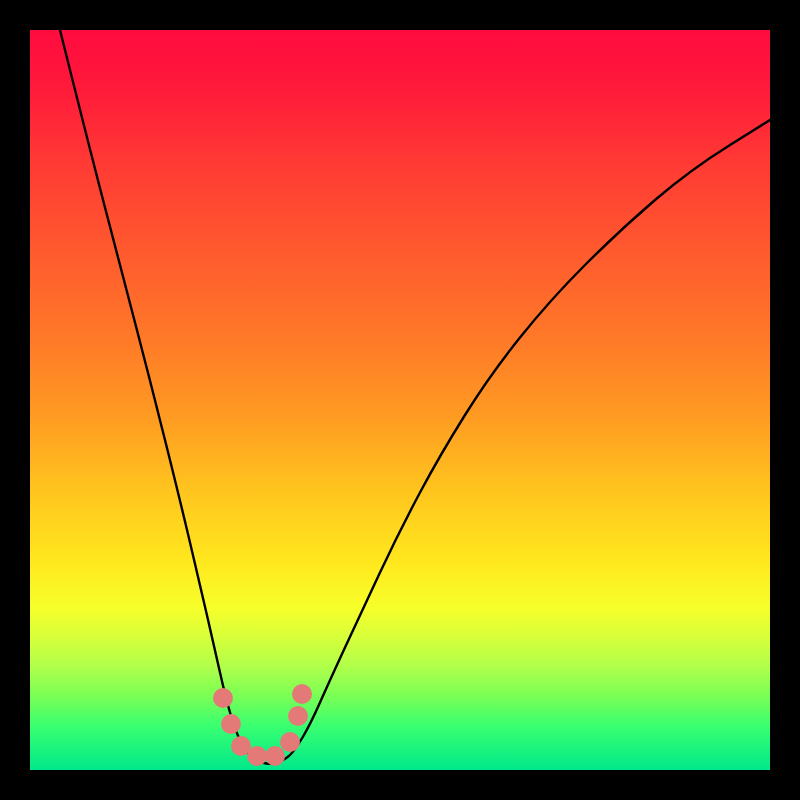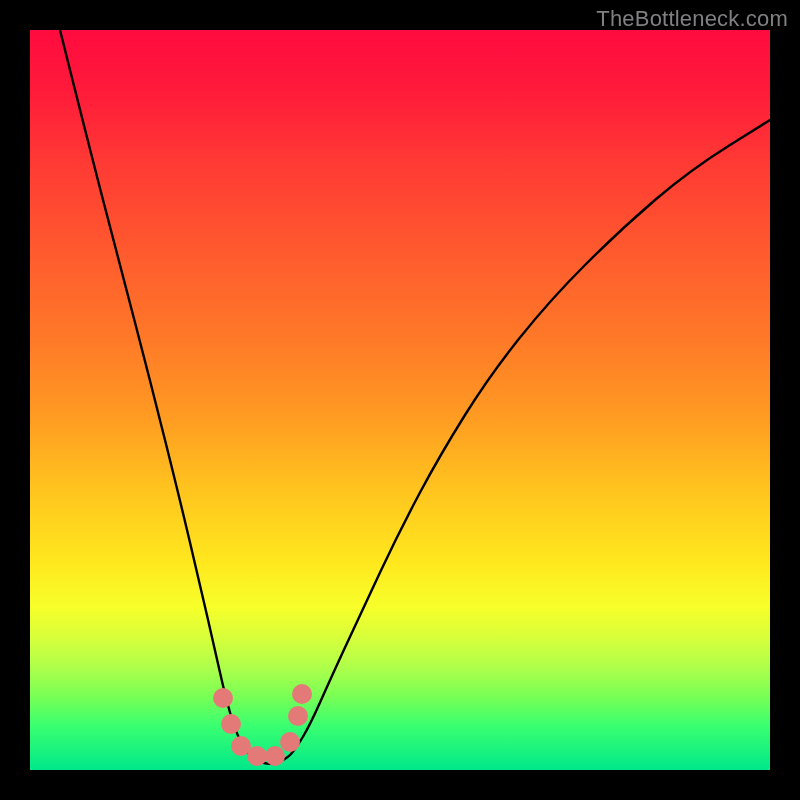--- a/index.html
+++ b/index.html
@@ -60,21 +60,20 @@
     top: 0;
     width: 740px;
     height: 740px;
     overflow: visible;
   }
 </style>
 </head>
 <body>
 
 <div class="frame">
-  <div class="watermark">TheBottleneck.com</div>
   <div class="plot">
     <svg class="curve" viewBox="0 0 740 740">
       <path id="curve-path" fill="none" stroke="#000000" stroke-width="2.4" stroke-linecap="round" d="M 30 0 Q 60 120 75 177.5 Q 90 235 105 292.5 Q 120 350 135 410 Q 150 470 160 512.5 Q 170 555 177.5 587.5 Q 185 620 190 642.5 Q 195 665 200 682.5 Q 205 700 210 710 Q 215 720 220 725 Q 225 730 232.5 732.5 Q 240 735 247.5 732.5 Q 255 730 260 725 Q 265 720 272.5 707.5 Q 280 695 290 672.5 Q 300 650 315 617.5 Q 330 585 350 542.5 Q 370 500 390 462.5 Q 410 425 435 385 Q 460 345 490 307.5 Q 520 270 555 235 Q 590 200 625 170 Q 660 140 700 115 T 740 90"></path>
       <g id="markers">
           <circle cx="193" cy="668" r="10" fill="#e47a78"></circle>
           <circle cx="201" cy="694" r="10" fill="#e47a78"></circle>
           <circle cx="211" cy="716" r="10" fill="#e47a78"></circle>
           <circle cx="227" cy="726" r="10" fill="#e47a78"></circle>
           <circle cx="245" cy="726" r="10" fill="#e47a78"></circle>
           <circle cx="260" cy="712" r="10" fill="#e47a78"></circle>

